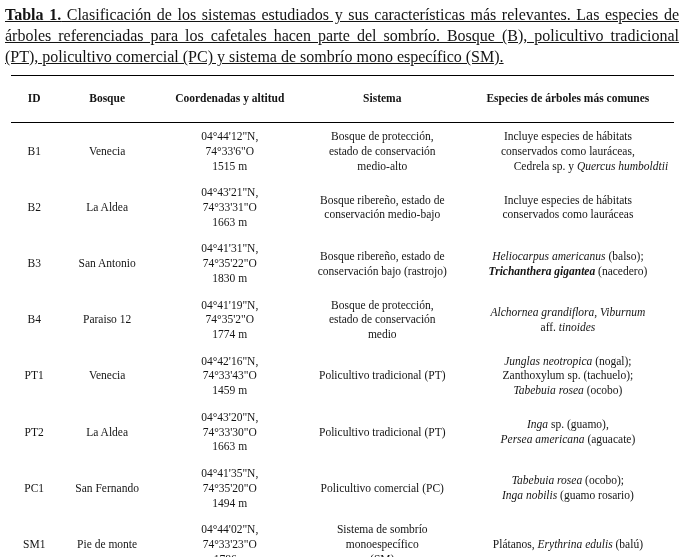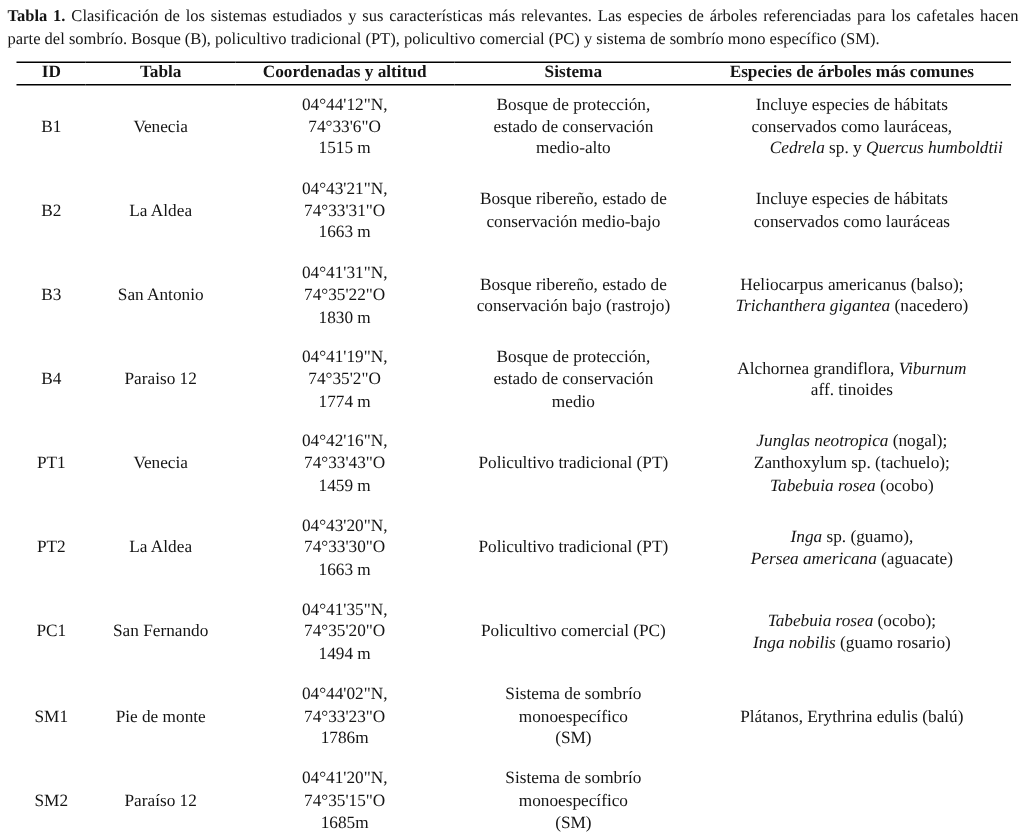--- a/index.html
+++ b/index.html
@@ -13,39 +13,40 @@
     color: #141414;
     box-sizing: border-box;
   }
   .page {
     width: 685px;
     min-height: 557px;
     box-sizing: border-box;
     padding: 4px 5px 6px 5px;
   }
   .caption {
-    font-size: 11px;
+    font-size: 16px;
     line-height: 1.32;
     text-align: justify;
     margin: 0 1px 8px 0;
+    text-decoration: underline;
   }
   .caption b { font-weight: bold; }
   table.systems {
     width: calc(100% - 12px);
     margin: 0 6px;
     border-collapse: collapse;
     border-top: 1.5px solid #000;
     border-bottom: 1.5px solid #000;
     font-size: 11.5px;
   }
   table.systems thead th {
     border-bottom: 1.2px solid #000;
     font-weight: bold;
     text-align: center;
-    padding: 0 2px;
+    padding: 16px 2px;
     line-height: 1.2;
     font-size: 11.5px;
   }
   table.systems td {
     text-align: center;
     vertical-align: middle;
     padding: 6px 3px;
     line-height: 1.28;
   }
   col.c-id   { width: 7%;  }
@@ -64,54 +65,54 @@
     <colgroup>
       <col class="c-id">
         <col class="c-finca">
         <col class="c-coord">
         <col class="c-sist">
         <col class="c-esp">
     </colgroup>
     <thead>
       <tr>
         <th>ID</th>
-        <th>Tabla</th>
+        <th>Bosque</th>
         <th>Coordenadas y altitud</th>
         <th>Sistema</th>
         <th>Especies de árboles más comunes</th>
       </tr>
     </thead>
     <tbody>
         <tr>
           <td>B1</td>
           <td>Venecia</td>
           <td>04°44'12"N,<br>74°33'6"O<br>1515 m</td>
           <td>Bosque de protección,<br>estado de conservación<br>medio-alto</td>
-          <td><span>Incluye especies de hábitats</span><br><span>conservados como lauráceas,</span><br><span style="font-style: italic; margin-left: 46px;">Cedrela</span><span> sp. y </span><span style="font-style: italic; margin-top: 34px;">Quercus humboldtii</span></td>
+          <td><span>Incluye especies de hábitats</span><br><span>conservados como lauráceas,</span><br><span style=" margin-left: 46px;">Cedrela</span><span> sp. y </span><span style="font-style: italic; margin-top: 34px;">Quercus humboldtii</span></td>
         </tr>
         <tr>
           <td>B2</td>
           <td>La Aldea</td>
           <td>04°43'21"N,<br>74°33'31"O<br>1663 m</td>
           <td>Bosque ribereño, estado de<br>conservación medio-bajo</td>
           <td><span>Incluye especies de hábitats</span><br><span>conservados como lauráceas</span></td>
         </tr>
         <tr>
           <td>B3</td>
           <td>San Antonio</td>
           <td>04°41'31"N,<br>74°35'22"O<br>1830 m</td>
           <td>Bosque ribereño, estado de<br>conservación bajo (rastrojo)</td>
-          <td><span style=" margin-top: 13px;">Heliocarpus americanus</span><span> (balso);</span><br><span style="font-style: italic;">Trichanthera gigantea</span><span> (nacedero)</span></td>
+          <td><span style="font-style: italic; margin-top: 13px;">Heliocarpus americanus</span><span> (balso);</span><br><span style="font-style: italic; font-weight: bold;">Trichanthera gigantea</span><span> (nacedero)</span></td>
         </tr>
         <tr>
           <td>B4</td>
           <td>Paraiso 12</td>
           <td>04°41'19"N,<br>74°35'2"O<br>1774 m</td>
           <td>Bosque de protección,<br>estado de conservación<br>medio</td>
-          <td><span style="">Alchornea grandiflora</span><span>, </span><span style="font-style: italic;">Viburnum</span><br><span>aff. </span><span style="">tinoides</span></td>
+          <td><span style="font-style: italic;">Alchornea grandiflora</span><span>, </span><span style="font-style: italic;">Viburnum</span><br><span>aff. </span><span style="font-style: italic;">tinoides</span></td>
         </tr>
         <tr>
           <td>PT1</td>
           <td>Venecia</td>
           <td>04°42'16"N,<br>74°33'43"O<br>1459 m</td>
           <td>Policultivo tradicional (PT)</td>
           <td><span style="font-style: italic;">Junglas neotropica</span><span> (nogal);</span><br><span style="">Zanthoxylum</span><span> sp. (tachuelo);</span><br><span style="font-style: italic;">Tabebuia rosea</span><span> (ocobo)</span></td>
         </tr>
         <tr>
           <td>PT2</td>
@@ -125,21 +126,21 @@
           <td>San Fernando</td>
           <td>04°41'35"N,<br>74°35'20"O<br>1494 m</td>
           <td>Policultivo comercial (PC)</td>
           <td><span style="font-style: italic;">Tabebuia rosea</span><span> (ocobo);</span><br><span style="font-style: italic;">Inga nobilis</span><span> (guamo rosario)</span></td>
         </tr>
         <tr>
           <td>SM1</td>
           <td>Pie de monte</td>
           <td>04°44'02"N,<br>74°33'23"O<br>1786m</td>
           <td>Sistema de sombrío<br>monoespecífico<br>(SM)</td>
-          <td><span>Plátanos, </span><span style="">Erythrina edulis</span><span> (balú)</span></td>
+          <td><span>Plátanos, </span><span style="font-style: italic;">Erythrina edulis</span><span> (balú)</span></td>
         </tr>
         <tr>
           <td>SM2</td>
           <td>Paraíso 12</td>
           <td>04°41'20"N,<br>74°35'15"O<br>1685m</td>
           <td>Sistema de sombrío<br>monoespecífico<br>(SM)</td>
           <td></td>
         </tr>
       </tbody>
   </table>

